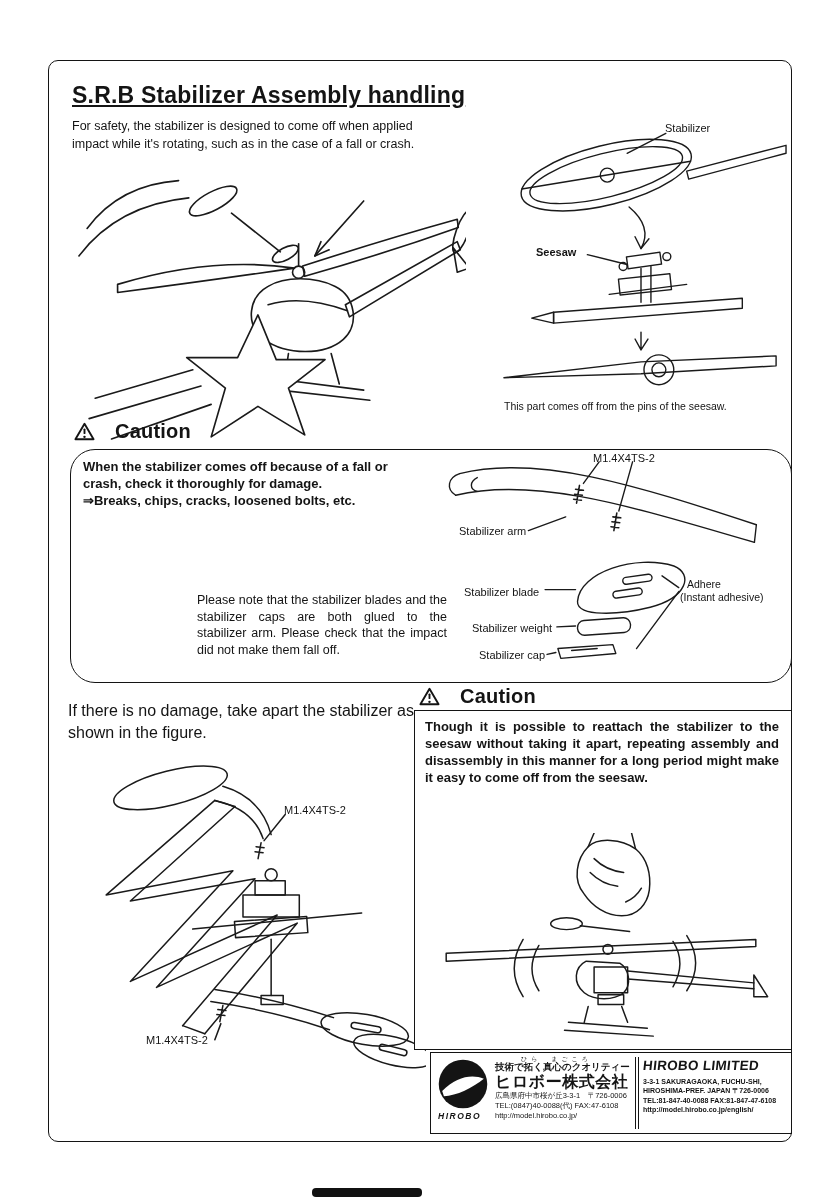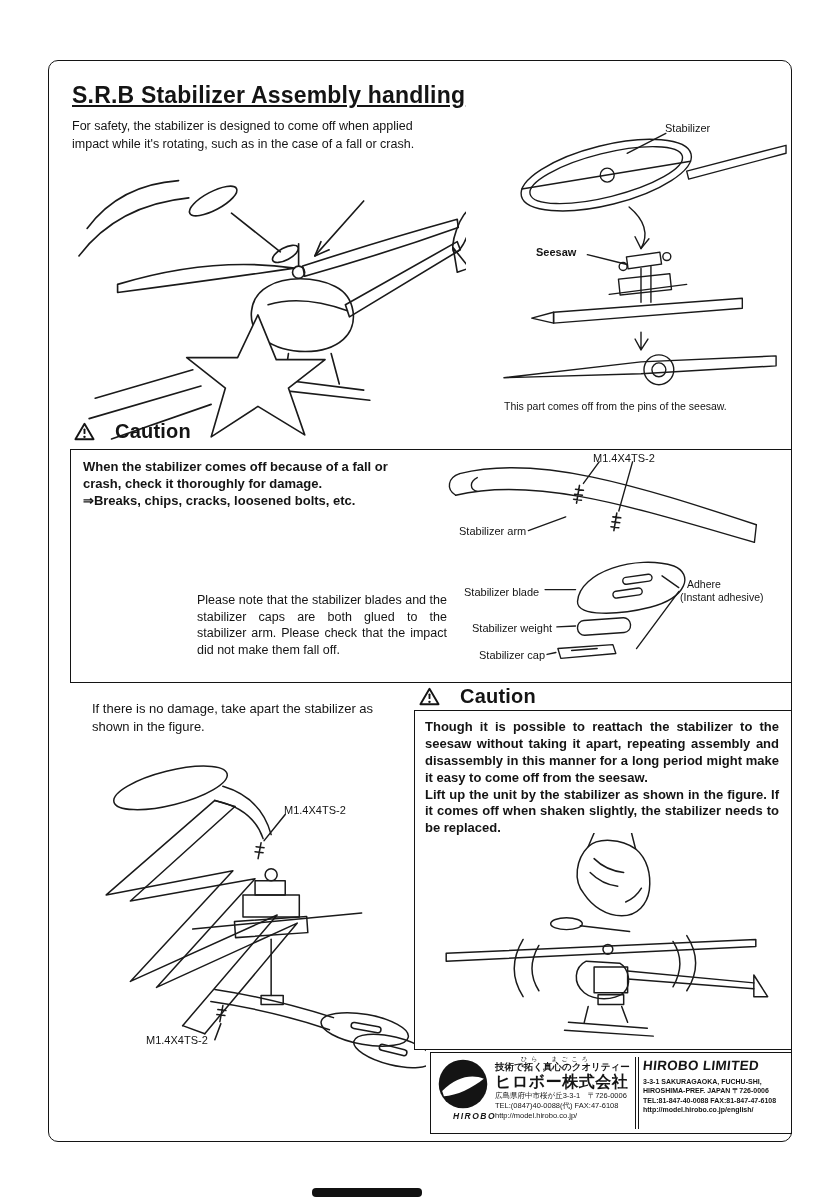--- a/index.html
+++ b/index.html
@@ -122,21 +122,21 @@
 
 <div class="abs caution-head" style="left:74px;top:420px;">
   <svg width="21" height="19" viewBox="0 0 24 22">
     <path d="M12,2 L22.5,20 L1.5,20 Z" fill="none" stroke="#141414" stroke-width="2.2" stroke-linejoin="round"></path>
     <rect x="10.9" y="7.5" width="2.2" height="6.5" rx="1" fill="#141414"></rect>
     <circle cx="12" cy="17.2" r="1.4" fill="#141414"></circle>
   </svg>
   <span>Caution</span>
 </div>
 
-<div class="abs cbox" style="left:70px;top:449px;width:720px;height:232px;">
+<div class="abs cbox" style="left:70px;top:449px;width:720px;height:232px;border-radius:25px;">
   <div class="abs bold-block" style="left:12px;top:8px;width:372px;">When the stabilizer comes off because of a fall or
 crash, check it thoroughly for damage.
 ⇒Breaks, chips, cracks, loosened bolts, etc.</div>
 
   <svg class="abs line-art" style="left:356px;top:2px;" width="360" height="228" viewBox="0 0 360 232">
     <g fill="none" stroke="#1a1a1a" stroke-width="1.4" stroke-linecap="round" stroke-linejoin="round">
       <path d="M30,22 C110,2 210,34 332,74"></path>
       <path d="M26,44 C110,24 212,58 330,92"></path>
       <path d="M30,22 C18,26 16,38 26,44"></path>
       <path d="M332,74 L330,92"></path>
@@ -168,21 +168,21 @@
   <div class="abs lbl" style="left:388px;top:75px;">Stabilizer arm</div>
   <div class="abs lbl" style="left:393px;top:136px;">Stabilizer blade</div>
   <div class="abs lbl-sm" style="left:616px;top:128px;">Adhere</div>
   <div class="abs lbl-sm" style="left:609px;top:141px;">(Instant adhesive)</div>
   <div class="abs lbl" style="left:401px;top:172px;">Stabilizer weight</div>
   <div class="abs lbl" style="left:408px;top:199px;">Stabilizer cap</div>
 
   <div class="abs note-para just" style="left:126px;top:142px;width:250px;">Please note that the stabilizer blades and the stabilizer caps are both glued to the stabilizer arm. Please check that the impact did not make them fall off.</div>
 </div>
 
-<div class="abs" style="left:92px;top:700px;font-size:13px;line-height:1.35;white-space:pre-line;">If there is no damage, take apart the stabilizer as
+<div class="abs" style="left:68px;top:700px;font-size:16px;line-height:1.35;white-space:pre-line;">If there is no damage, take apart the stabilizer as
 shown in the figure.</div>
 
 <svg class="abs line-art" style="left:64px;top:742px;" width="362" height="332" viewBox="0 0 360 330">
   <g fill="none" stroke="#1a1a1a" stroke-width="1.5" stroke-linecap="round" stroke-linejoin="round">
     <path d="M150,58 L42,152 L168,128 L66,238 L212,172 L118,282"></path>
     <path d="M170,64 L66,158 L190,136 L92,244 L232,180 L140,290"></path>
     <path d="M150,58 L170,64 M118,282 L140,290"></path>
     <g transform="rotate(-14 120 40)">
       <ellipse cx="105" cy="42" rx="58" ry="17"></ellipse>
     </g>
@@ -219,21 +219,20 @@
     <path d="M12,2 L22.5,20 L1.5,20 Z" fill="none" stroke="#141414" stroke-width="2.2" stroke-linejoin="round"></path>
     <rect x="10.9" y="7.5" width="2.2" height="6.5" rx="1" fill="#141414"></rect>
     <circle cx="12" cy="17.2" r="1.4" fill="#141414"></circle>
   </svg>
   <span>Caution</span>
 </div>
 
 <div class="abs cbox" style="left:414px;top:710px;width:376px;height:338px;">
   <div class="abs" style="left:10px;top:8px;width:354px;">
     <p class="c2para just">Though it is possible to reattach the stabilizer to the seesaw without taking it apart, repeating assembly and disassembly in this manner for a long period might make it easy to come off from the seesaw.</p>
-    <p class="c2para just" style="margin-top:0;">Lift up the unit by the stabilizer as shown in the figure. If it comes off when shaken slightly, the stabilizer needs to be replaced.</p>
   </div>
 
   <svg class="abs line-art" style="left:8px;top:122px;" width="356" height="212" viewBox="0 0 350 215">
     <g fill="none" stroke="#1a1a1a" stroke-width="1.5" stroke-linecap="round" stroke-linejoin="round">
       <path d="M168,0 L162,14 M206,0 L210,16"></path>
       <path d="M162,14 C150,26 146,48 158,62 C166,74 180,84 196,84 C212,84 222,72 224,58 C226,42 222,26 210,16 C196,6 172,4 162,14 Z"></path>
       <path d="M164,40 Q176,52 192,54 M168,26 Q180,38 198,40 M200,70 Q210,66 216,56"></path>
       <ellipse cx="140" cy="92" rx="16" ry="6"></ellipse>
       <path d="M154,94 L204,100"></path>
       <path d="M18,122 L332,108 L332,115 L18,130 Z"></path>
@@ -249,21 +248,21 @@
       <path d="M262,104 Q280,132 262,160 M248,110 Q262,132 248,156"></path>
     </g>
   </svg>
 </div>
 
 <div class="abs footer-box">
   <svg class="abs" style="left:6px;top:5px;" width="52" height="52" viewBox="0 0 60 60">
     <circle cx="30" cy="30" r="28" fill="#141414"></circle>
     <path d="M6,38 C22,22 40,18 54,24 C42,34 22,44 8,44 Z" fill="#ffffff"></path>
   </svg>
-  <div class="abs logo-word" style="left:22px;top:58px;">HIROBO</div>
+  <div class="abs logo-word" style="left:7px;top:58px;">HIROBO</div>
 
   <div class="abs" style="left:64px;top:3px;width:138px;">
     <div class="jp-furi">ひら　まごころ</div>
     <div class="jp-tagline">技術で拓く真心のクオリティー</div>
     <div class="jp-company">ヒロボー株式会社</div>
     <div class="jp-small">広島県府中市桜が丘3-3-1　〒726-0006</div>
     <div class="jp-small">TEL:(0847)40-0088(代) FAX:47-6108</div>
     <div class="jp-small">http://model.hirobo.co.jp/</div>
   </div>
 

